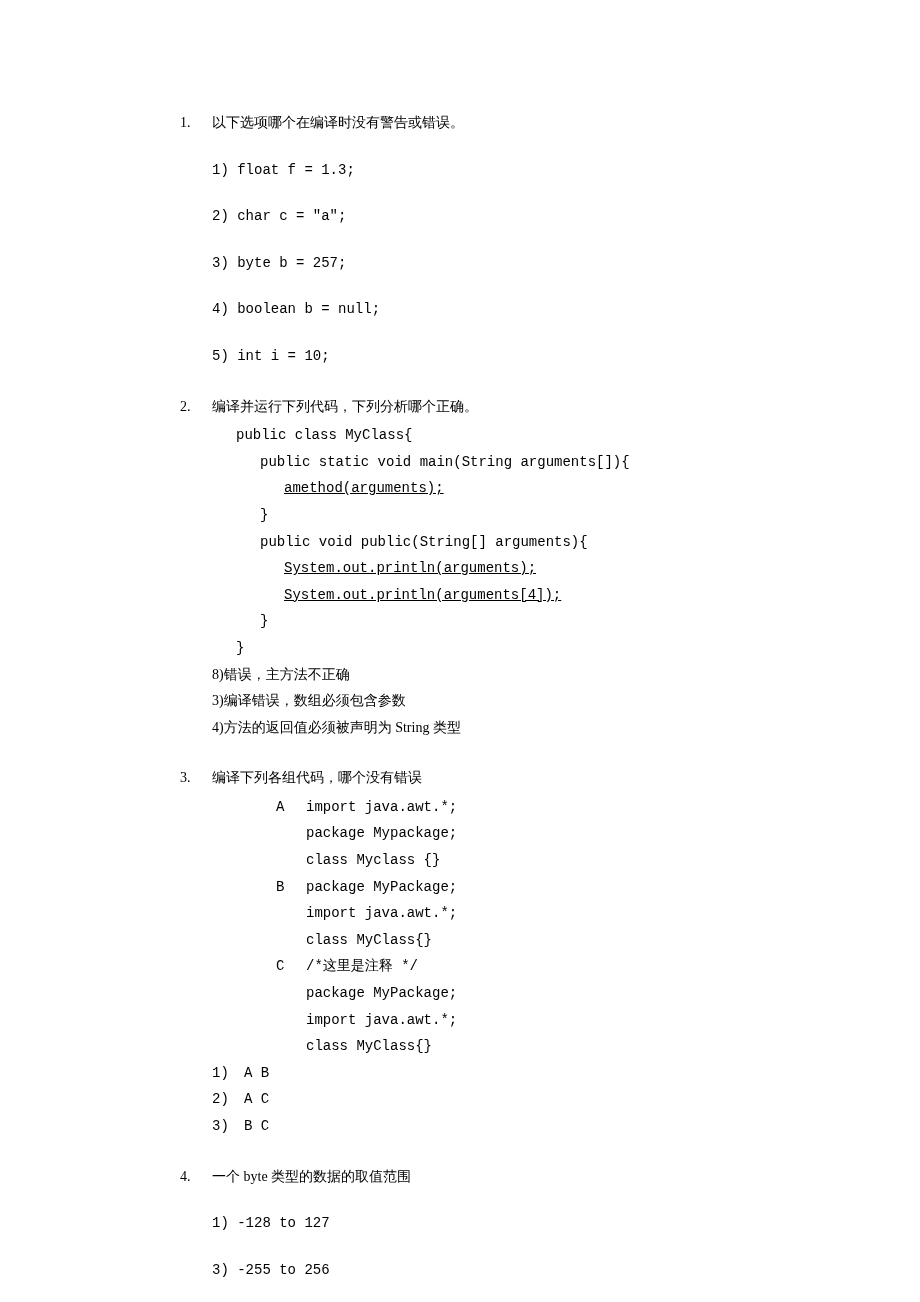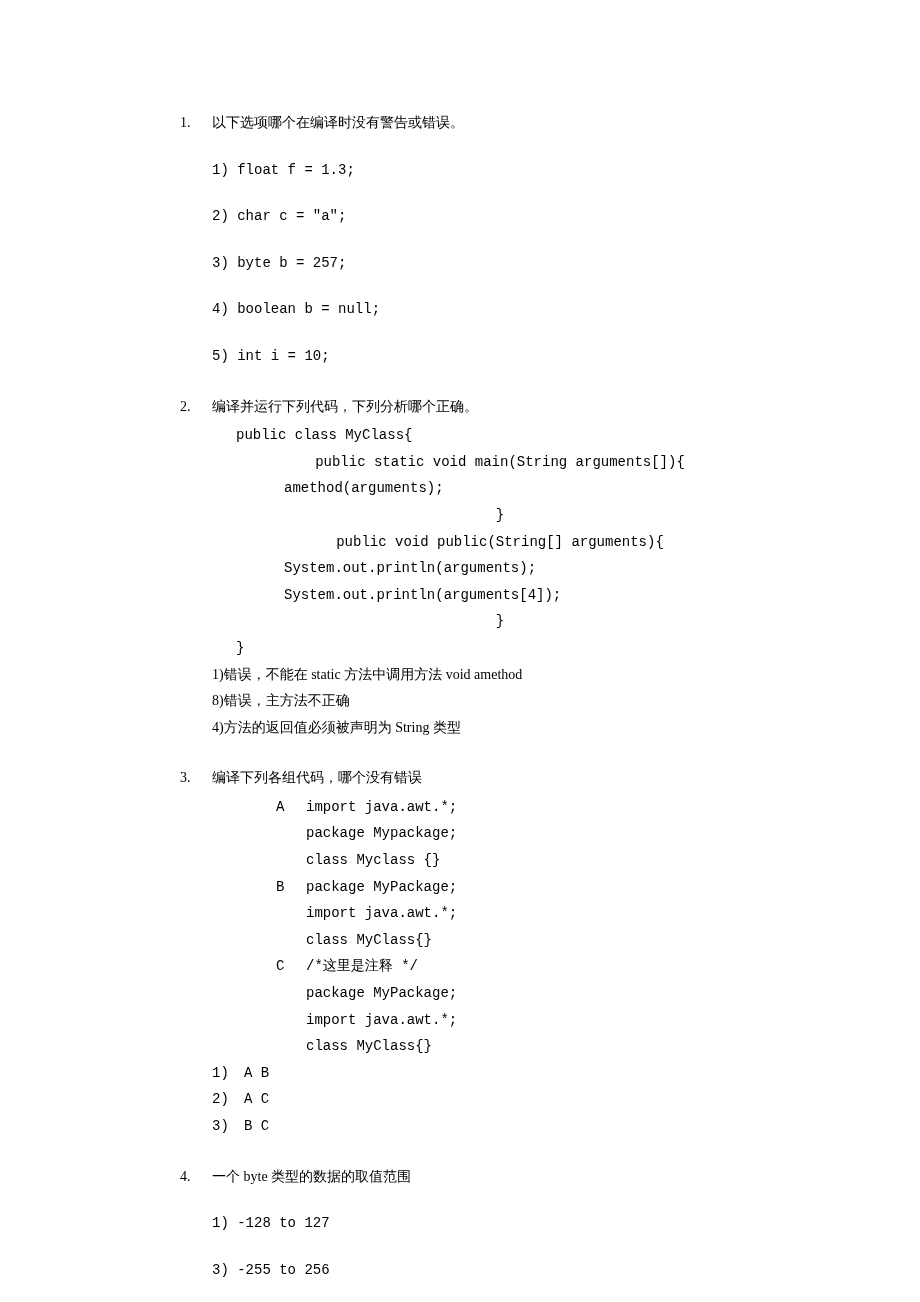--- a/index.html
+++ b/index.html
@@ -25,22 +25,22 @@
     flex-shrink: 0;
   }
   .opt {
     padding-left: 32px;
     margin-top: 20px;
   }
   .code {
     font-family: "Courier New", monospace;
   }
   .indent1 { padding-left: 56px; }
-  .indent2 { padding-left: 80px; text-align: center; }
-  .indent3 { padding-left: 104px; }
+  .indent2 { padding-left: 80px; }
+  .indent3 { padding-left: 104px; text-decoration: underline; }
   .ans { padding-left: 32px; }
   .letterblock { display:flex; }
   .letter { width: 30px; flex-shrink:0; text-align:left; }
   .lettercol { padding-left: 96px; }
   .letterind { padding-left: 126px; }
   .numopt { padding-left:32px; display:flex; }
   .numopt .no { width:32px; flex-shrink:0; }
 </style>
 </head>
 <body>
@@ -66,22 +66,22 @@
     </div>
     <div class="indent1 code">public class MyClass{</div>
     <div class="indent2 code">   public static void main(String arguments[]){</div>
     <div class="indent3 code">       amethod(arguments);</div>
     <div class="indent2 code">   }</div>
     <div class="indent2 code">   public void public(String[] arguments){</div>
     <div class="indent3 code">      System.out.println(arguments);</div>
     <div class="indent3 code">      System.out.println(arguments[4]);</div>
     <div class="indent2 code">   }</div>
     <div class="indent1 code">  }</div>
-    <div class="ans">1)错误，不能在 static 方法中调用方法 void amethod</div>
     <div class="ans">8)错误，主方法不正确</div>
+    <div class="ans">3)编译错误，数组必须包含参数</div>
     <div class="ans">4)方法的返回值必须被声明为 String 类型</div>
   </div>
 
   <div class="q">
     <div class="qhead">
       <span class="qnum">3.</span>
       <span>编译下列各组代码，哪个没有错误</span>
     </div>
     <div class="lettercol letterblock code">
         <span class="letter">A</span>

